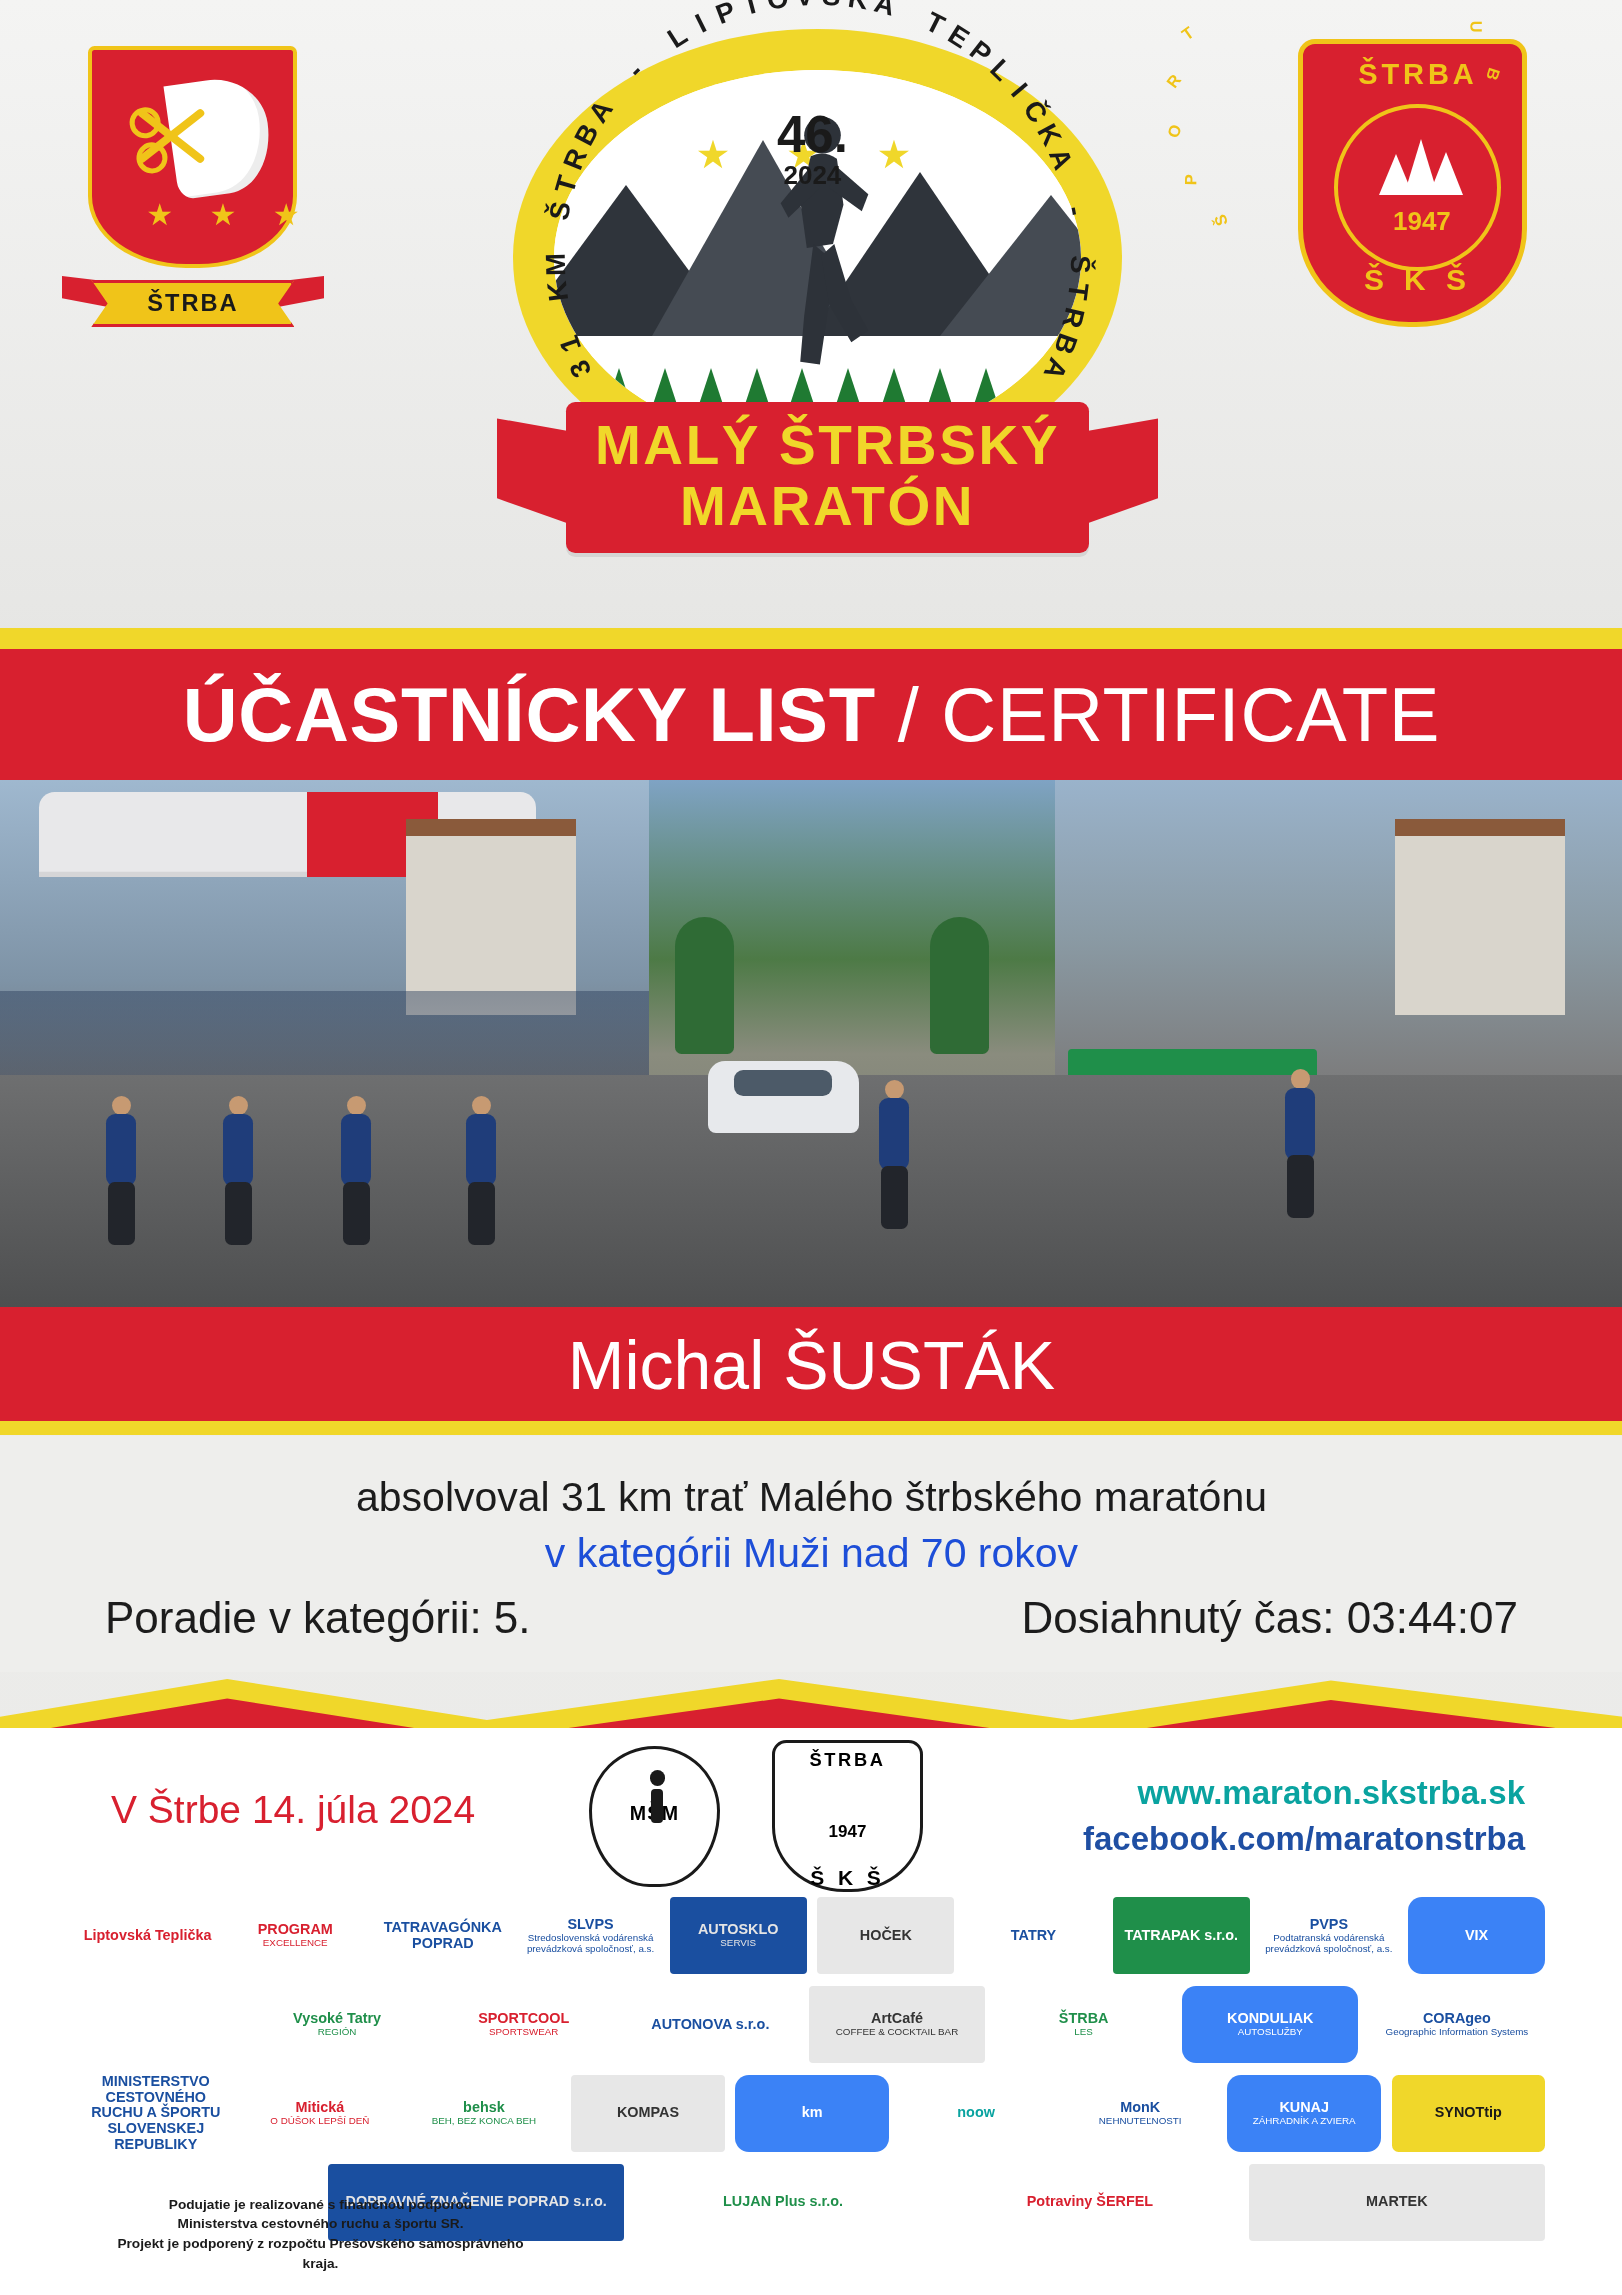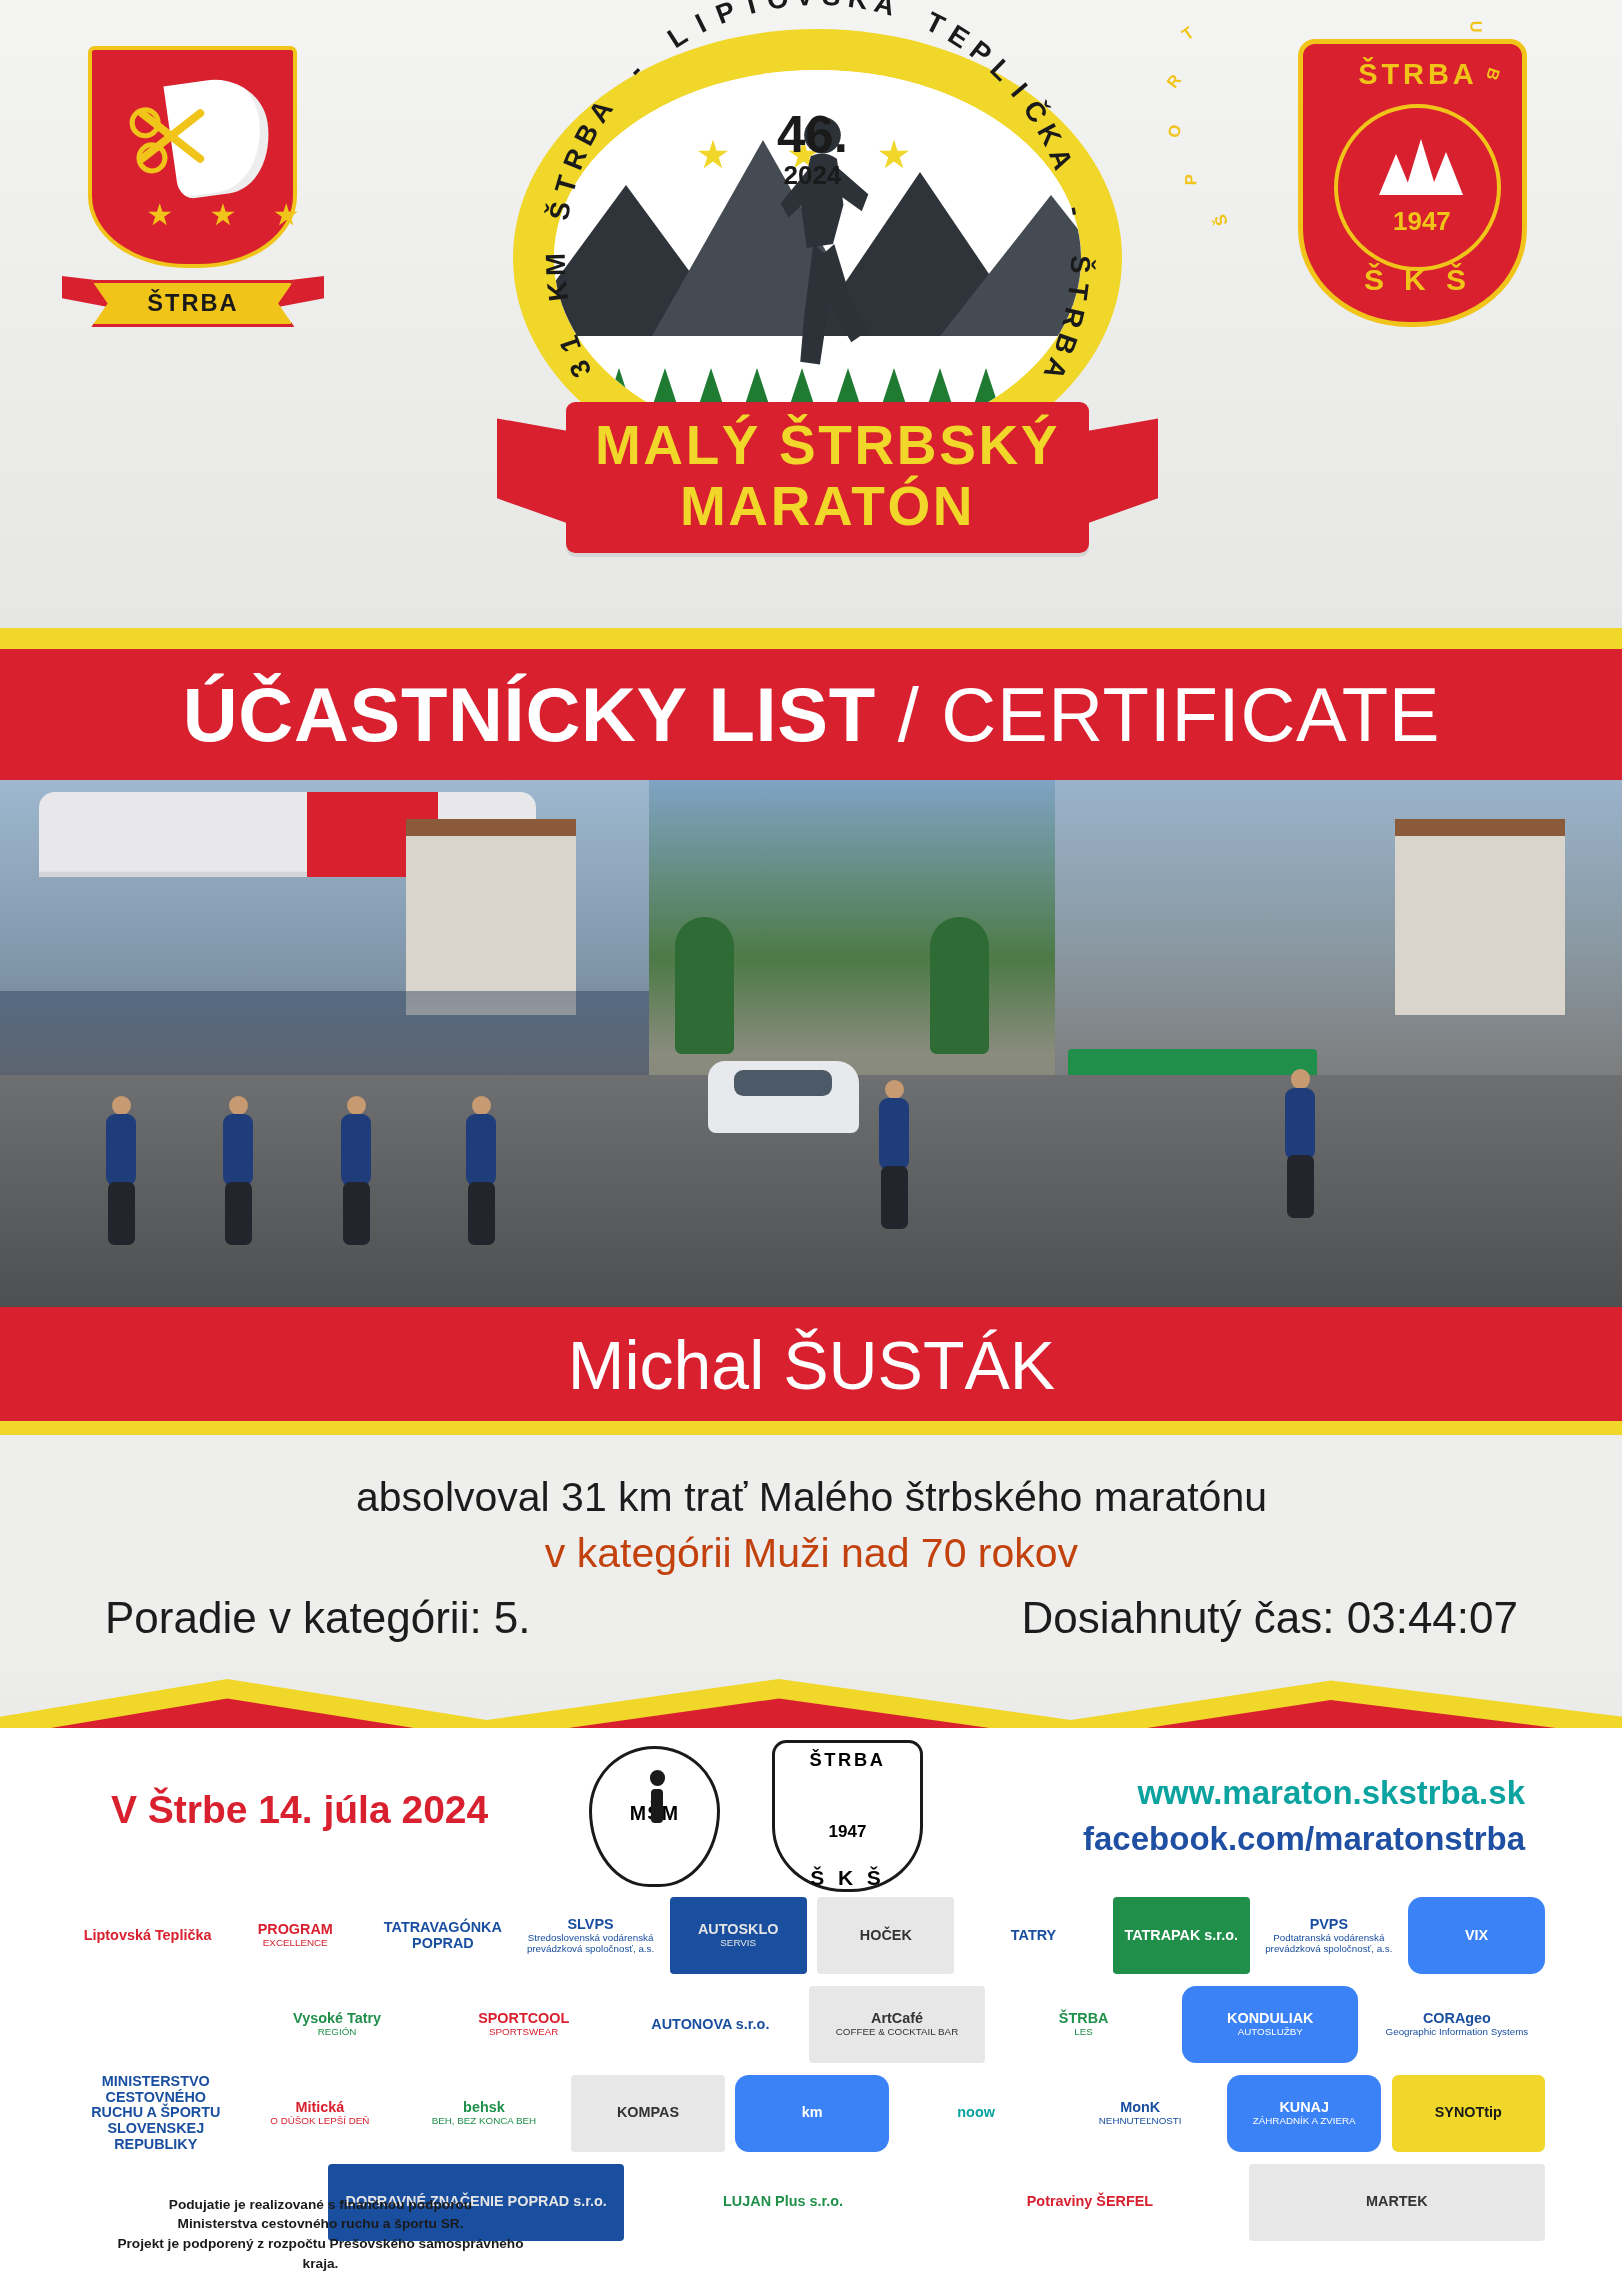--- a/index.html
+++ b/index.html
@@ -395,21 +395,21 @@
     width: 1623px; height: 236px;
     background: #eeeeec;
     text-align: center;
   }
   .body-block .line1 {
     margin-top: 38px;
     font-size: 41px; color: #1c1c1c;
   }
   .body-block .line2 {
     margin-top: 9.2px;
-    font-size: 41px; color: #c2410c;
+    font-size: 41px; color: #1d4ed8;
   }
   .result-row {
     position: absolute;
     top: 157px; left: 0; width: 1623px;
     display: flex; justify-content: space-between;
     padding: 0 105px;
     font-size: 44px; color: #1c1c1c;
   }
 
   
@@ -439,21 +439,21 @@
   }
   .footer-top {
     position: relative;
     height: 164px;
   }
   .foot-date {
     position: absolute;
     left: 111px; top: 60px;
     color: #d8202f;
     font-size: 39px;
-    font-weight: bold;
+    font-weight: normal;
   }
   .foot-msm {
     position: absolute;
     left: 589px; top: 18.3px;
     width: 131px; height: 141px;
     border: 3.3px solid #1a1a1a;
     border-radius: 50% 50% 46% 46% / 46% 46% 54% 54%;
     display: flex; align-items: center; justify-content: center;
     font-weight: bold; font-size: 19.6px; letter-spacing: 1.3px;
     padding-bottom: 6.5px;

